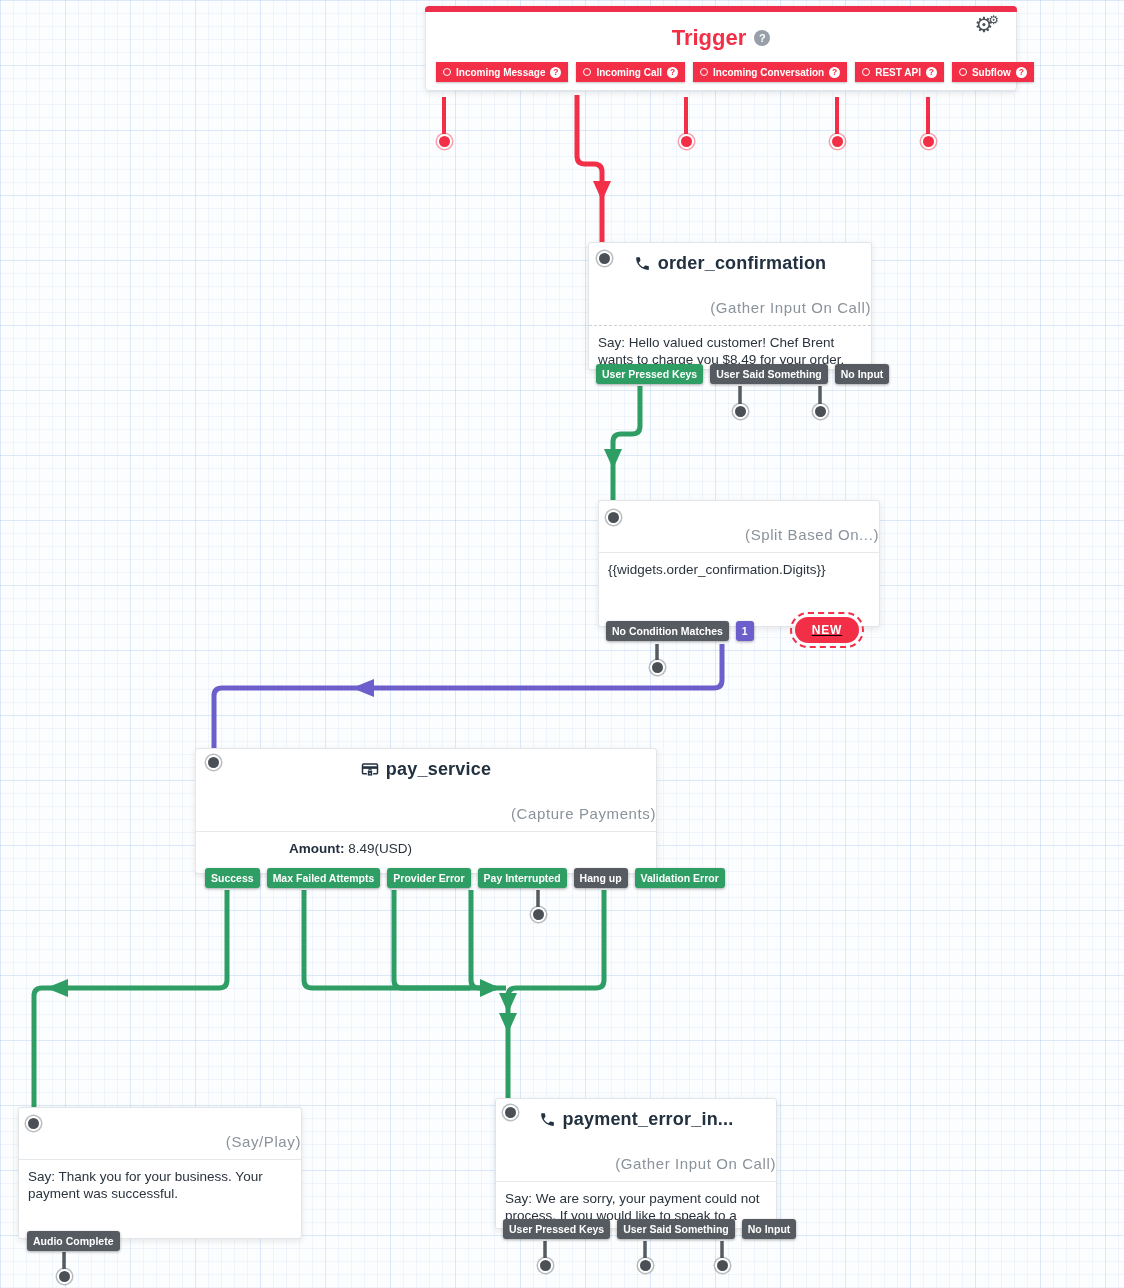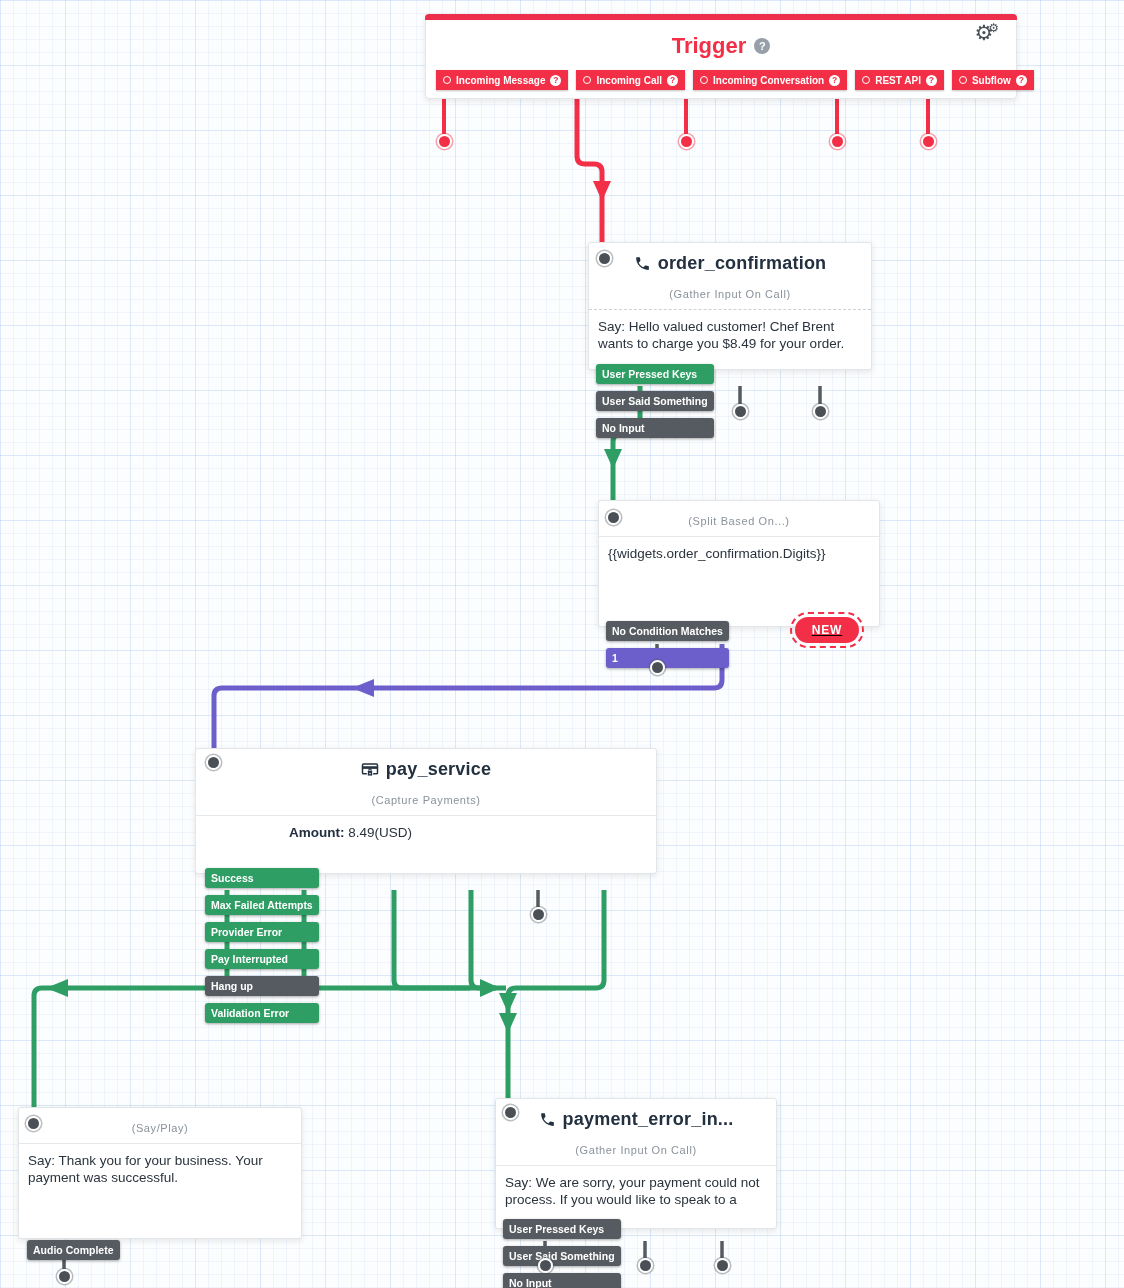--- a/index.html
+++ b/index.html
@@ -14,25 +14,25 @@
       linear-gradient(to bottom, rgba(150,190,235,.12) 1px, transparent 1px);
     background-size:65px 65px,65px 65px,13px 13px,13px 13px;
   }
   svg.wires{position:absolute;left:0;top:0;z-index:1;}
   .card{
     position:absolute;background:#fff;border:1px solid #E3E6E9;border-radius:3px;
     box-shadow:0 2px 6px rgba(20,30,50,.10);z-index:2;
   }
   .w-title{display:flex;align-items:center;justify-content:center;gap:7px;
     margin-top:10px;font-size:18px;font-weight:bold;color:#22303F;letter-spacing:.2px;}
-  .w-sub{text-align:center;font-size:11px;color:#8A929B;letter-spacing:.6px;margin-top:14px;}
+  .w-sub{text-align:right;font-size:15px;color:#8A929B;letter-spacing:.6px;margin-top:25px;}
   .divider{border-top:1px solid #E6E9EB;margin:9px 0 0;}
   .divider.dashed{border-top:1px dashed #CBD1D6;}
   .w-body{font-size:13.5px;color:#2A333D;line-height:1.26;padding:8px 9px 0;}
-  .btn-row{position:absolute;display:flex;gap:7px;z-index:3;flex-direction:column;}
+  .btn-row{position:absolute;display:flex;gap:7px;z-index:3;}
   .tbtn{
     font-size:10.5px;font-weight:bold;color:#fff;padding:4px 6px;border-radius:3px;
     white-space:nowrap;box-shadow:0 1px 3px rgba(0,0,0,.35);cursor:pointer;
   }
   .tbtn.green{background:#2F9E64;}
   .tbtn.gray{background:#565B61;}
   .tbtn.purple{background:#6C5FCB;}
   .port{position:absolute;width:15px;height:15px;border-radius:50%;
     background:#4A5056;border:2px solid #fff;box-shadow:0 0 0 1.5px rgba(74,80,86,.38);
     box-sizing:border-box;z-index:4;cursor:pointer;}
@@ -114,21 +114,21 @@
       <path d="M304 890 V980 Q304 988 312 988 H506" stroke="#2F9E64" stroke-width="5" fill="none"></path>
       <path d="M394 890 V980 Q394 988 402 988 H470" stroke="#2F9E64" stroke-width="5" fill="none"></path>
       <path d="M471 890 V980 Q471 988 479 988 H496" stroke="#2F9E64" stroke-width="5" fill="none"></path>
       <path d="M604 890 V980 Q604 988 596 988 H516 Q508 988 508 996 V1105" stroke="#2F9E64" stroke-width="5" fill="none"></path>
       <polygon points="480,979 480,997 500,988" fill="#2F9E64"></polygon>
       <polygon points="499,993 517,993 508,1013" fill="#2F9E64"></polygon>
       <polygon points="499,1013 517,1013 508,1033" fill="#2F9E64"></polygon>
     </g>
   </svg>
 
-  <div class="card" style="left:425px;top:14px;width:590px;height:83px;border-radius:4px;">
+  <div class="card" style="left:425px;top:6px;width:590px;height:83px;border-radius:4px;">
     <div class="trigger-bar"></div>
     <div class="trigger-title">
       <span>Trigger</span>
       <span class="help-gray"></span>
     </div>
     <div class="gears"><span class="g1">⚙</span><span class="g2">⚙</span></div>
     <div class="pill-row">
       <div class="pill">
         <span class="dot"></span>
         <span>Incoming Message</span>
@@ -214,21 +214,21 @@
       <span class="tbtn green">Pay Interrupted</span>
       <span class="tbtn gray">Hang up</span>
       <span class="tbtn green">Validation Error</span>
     </div>
   </div>
 
   <div class="card" style="left:18px;top:1107px;width:282px;height:130px;">
     <div class="w-sub">(Say/Play)</div>
     <div class="divider"></div>
     <div class="w-body">Say: Thank you for your business. Your payment was successful.</div>
-    <div class="btn-row" style="left:8px;top:123px;margin-top:9px;">
+    <div class="btn-row" style="left:8px;top:123px;">
       <span class="tbtn gray">Audio Complete</span>
     </div>
   </div>
 
   <div class="card" style="left:495px;top:1098px;width:280px;height:129px;">
     <div class="w-title">
       <span class="icon">
         <svg viewBox="0 0 24 24" width="17" height="17">
             <path fill="#253242" d="M6.62 10.79c1.44 2.83 3.76 5.14 6.59 6.59l2.2-2.2c.27-.27.67-.36 1.02-.24 1.12.37 2.33.57 3.57.57.55 0 1 .45 1 1V20c0 .55-.45 1-1 1-9.39 0-17-7.61-17-17 0-.55.45-1 1-1h3.5c.55 0 1 .45 1 1 0 1.25.2 2.45.57 3.57.11.35.03.74-.25 1.02l-2.2 2.2z"></path>
           </svg>

